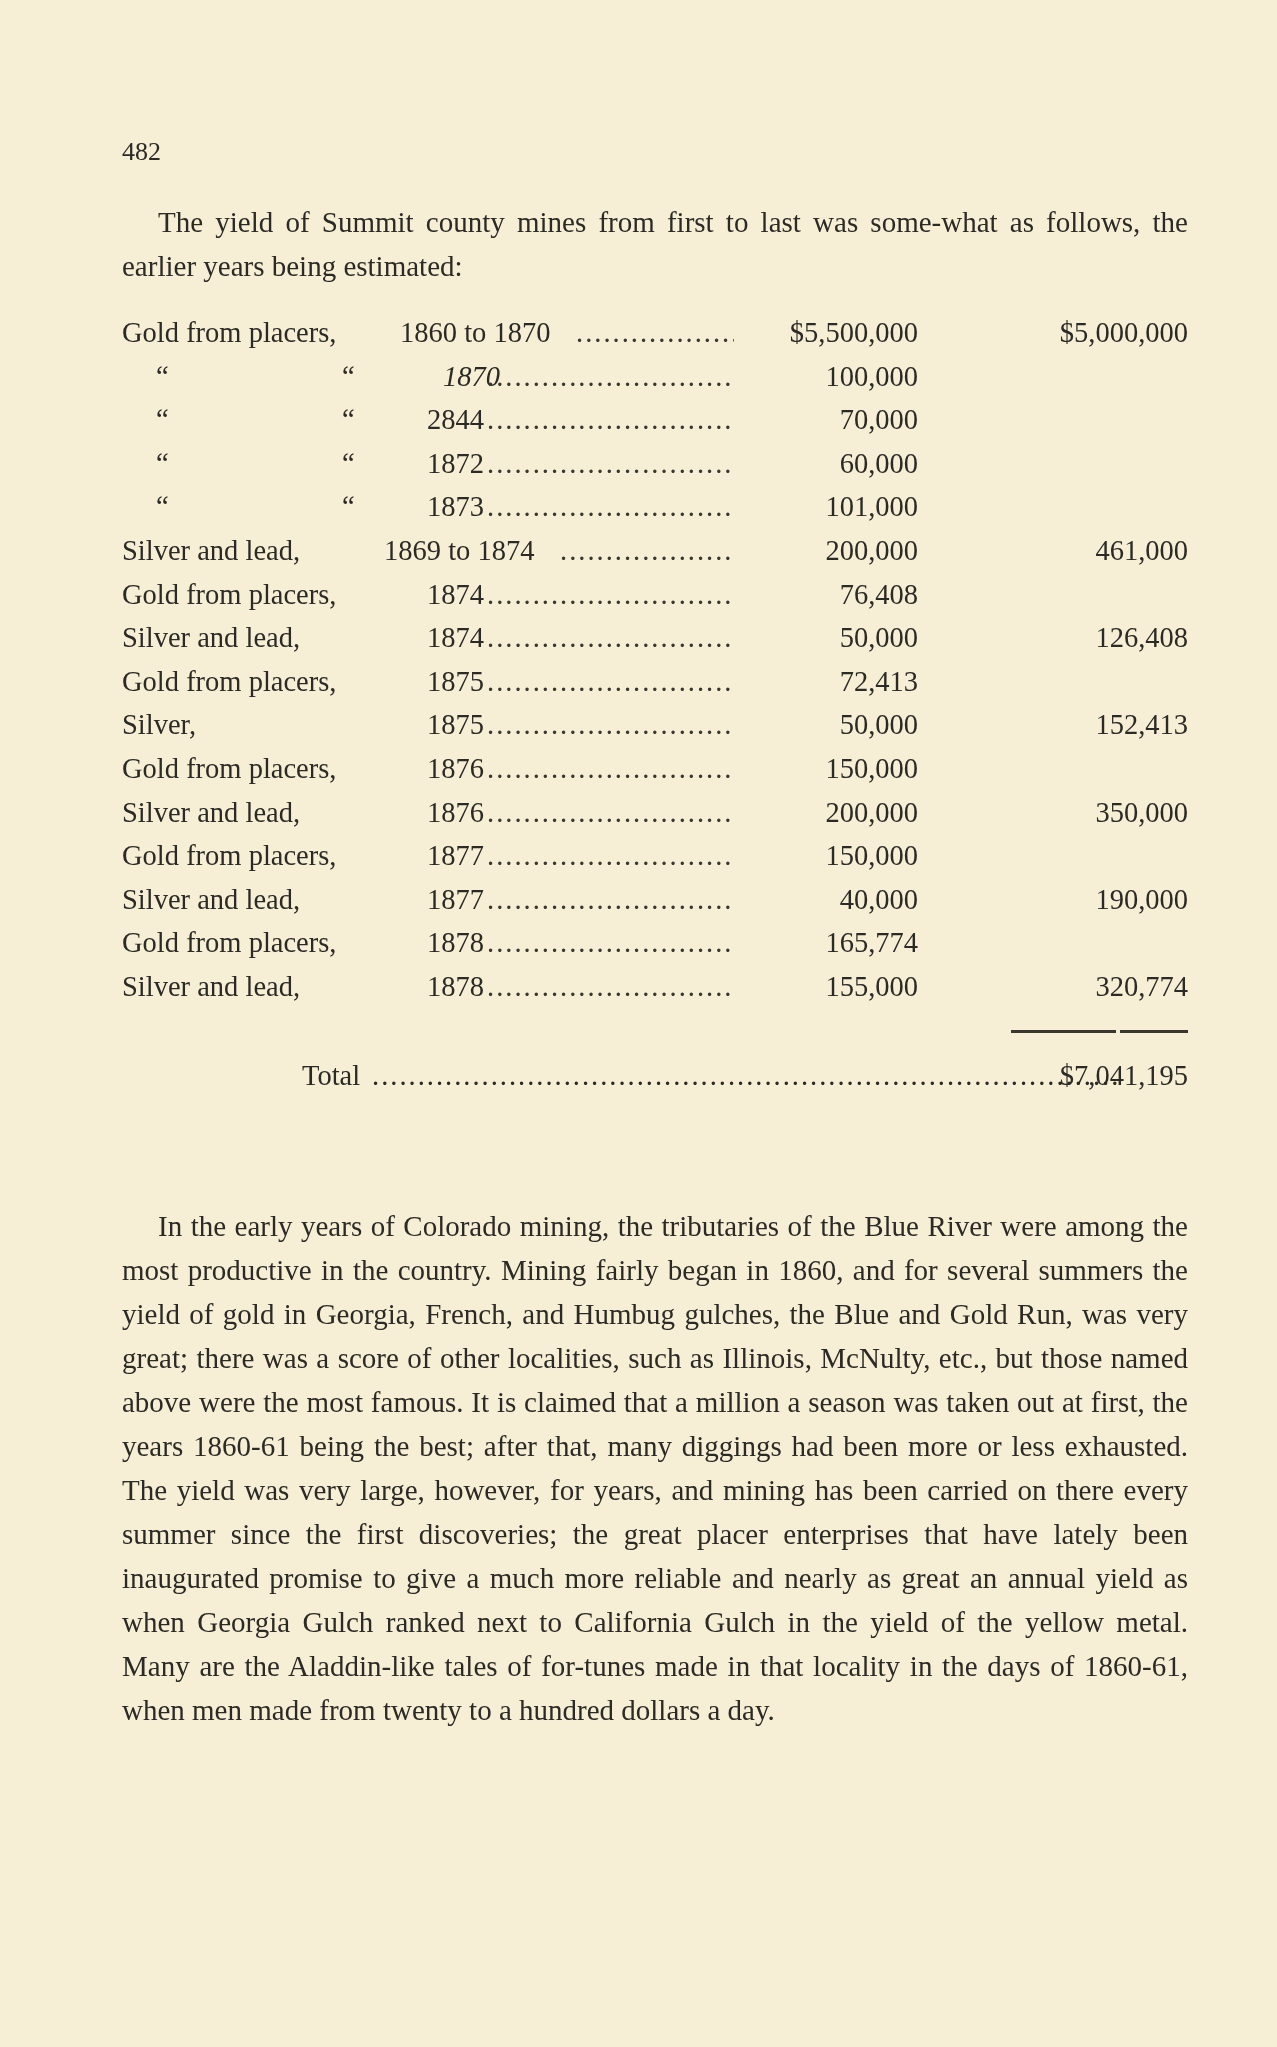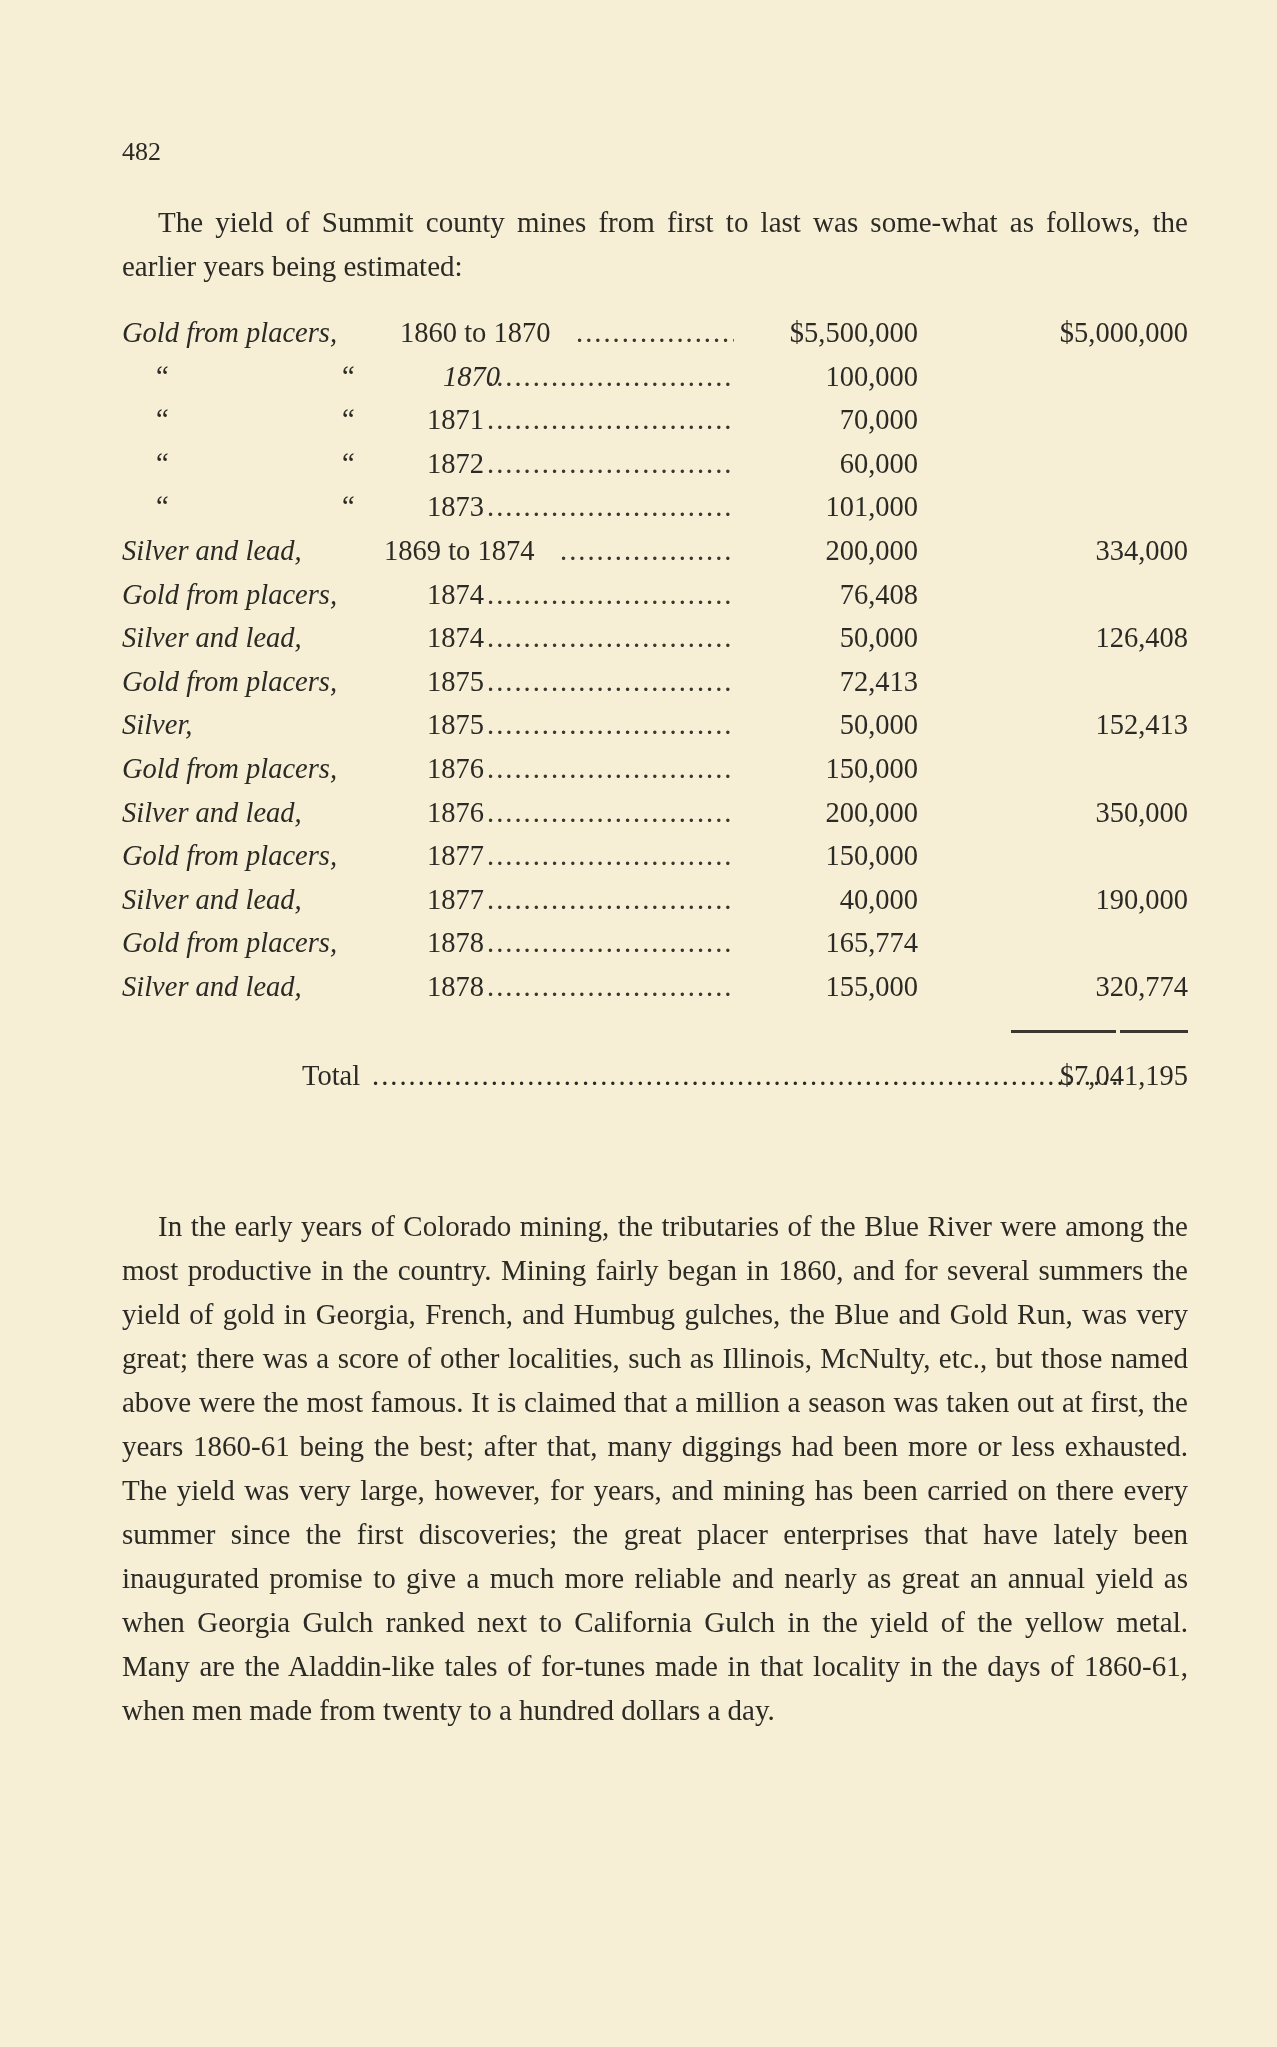--- a/index.html
+++ b/index.html
@@ -20,21 +20,21 @@
     position: absolute; left: 122px; width: 1066px;
     font-family: "Liberation Serif", serif;
     font-size: 29px; line-height: 44px;
     text-align: justify;
     text-indent: 36px;
   }
   .intro { top: 200px; }
 
   .table { position: absolute; left: 122px; top: 311px; width: 1066px; font-family: "Liberation Serif", serif; font-size: 28.5px; }
   .row { position: relative; height: 43.6px; line-height: 43.6px; white-space: nowrap; }
-  .c-label { position: absolute; left: 0; font-style: italic; }
+  .c-label { position: absolute; left: 0; }
   .c-ditto1 { position: absolute; left: 34px; }
   .c-ditto2 { position: absolute; left: 220px; }
   .c-year { position: absolute; left: 305px; }
   .c-dots { position: absolute; overflow: hidden; white-space: nowrap; letter-spacing: 2px; color: #3a372f; }
   .c-amount { position: absolute; right: 270px; text-align: right; }
   .c-sub { position: absolute; right: 0; text-align: right; }
 
   .rule { position: absolute; top: 1030px; height: 3px; background: #3a372f; }
   .rule.a { left: 1011px; width: 105px; }
   .rule.b { left: 1120px; width: 68px; }
@@ -69,21 +69,21 @@
       <div class="row">
         <span class="c-ditto1">“</span>
         <span class="c-ditto2">“</span>
         <span class="c-year" style="left: 321px; font-style: italic;">1870</span>
         <span class="c-dots" style="left: 365px; width: 247px;">..................................................</span>
         <span class="c-amount">100,000</span>
       </div>
       <div class="row">
         <span class="c-ditto1">“</span>
         <span class="c-ditto2">“</span>
-        <span class="c-year" style="left: 305px;">1871</span>
+        <span class="c-year" style="left: 305px;">2844</span>
         <span class="c-dots" style="left: 365px; width: 247px;">..................................................</span>
         <span class="c-amount">70,000</span>
       </div>
       <div class="row">
         <span class="c-ditto1">“</span>
         <span class="c-ditto2">“</span>
         <span class="c-year" style="left: 305px;">1872</span>
         <span class="c-dots" style="left: 365px; width: 247px;">..................................................</span>
         <span class="c-amount">60,000</span>
       </div>
@@ -92,21 +92,21 @@
         <span class="c-ditto2">“</span>
         <span class="c-year" style="left: 305px;">1873</span>
         <span class="c-dots" style="left: 365px; width: 247px;">..................................................</span>
         <span class="c-amount">101,000</span>
       </div>
       <div class="row">
         <span class="c-label">Silver and lead,</span>
         <span class="c-year" style="left: 262px;">1869 to 1874</span>
         <span class="c-dots" style="left: 438px; width: 174px;">..................................................</span>
         <span class="c-amount">200,000</span>
-        <span class="c-sub">334,000</span>
+        <span class="c-sub">461,000</span>
       </div>
       <div class="row">
         <span class="c-label">Gold from placers,</span>
         <span class="c-year" style="left: 305px;">1874</span>
         <span class="c-dots" style="left: 365px; width: 247px;">..................................................</span>
         <span class="c-amount">76,408</span>
       </div>
       <div class="row">
         <span class="c-label">Silver and lead,</span>
         <span class="c-year" style="left: 305px;">1874</span>

